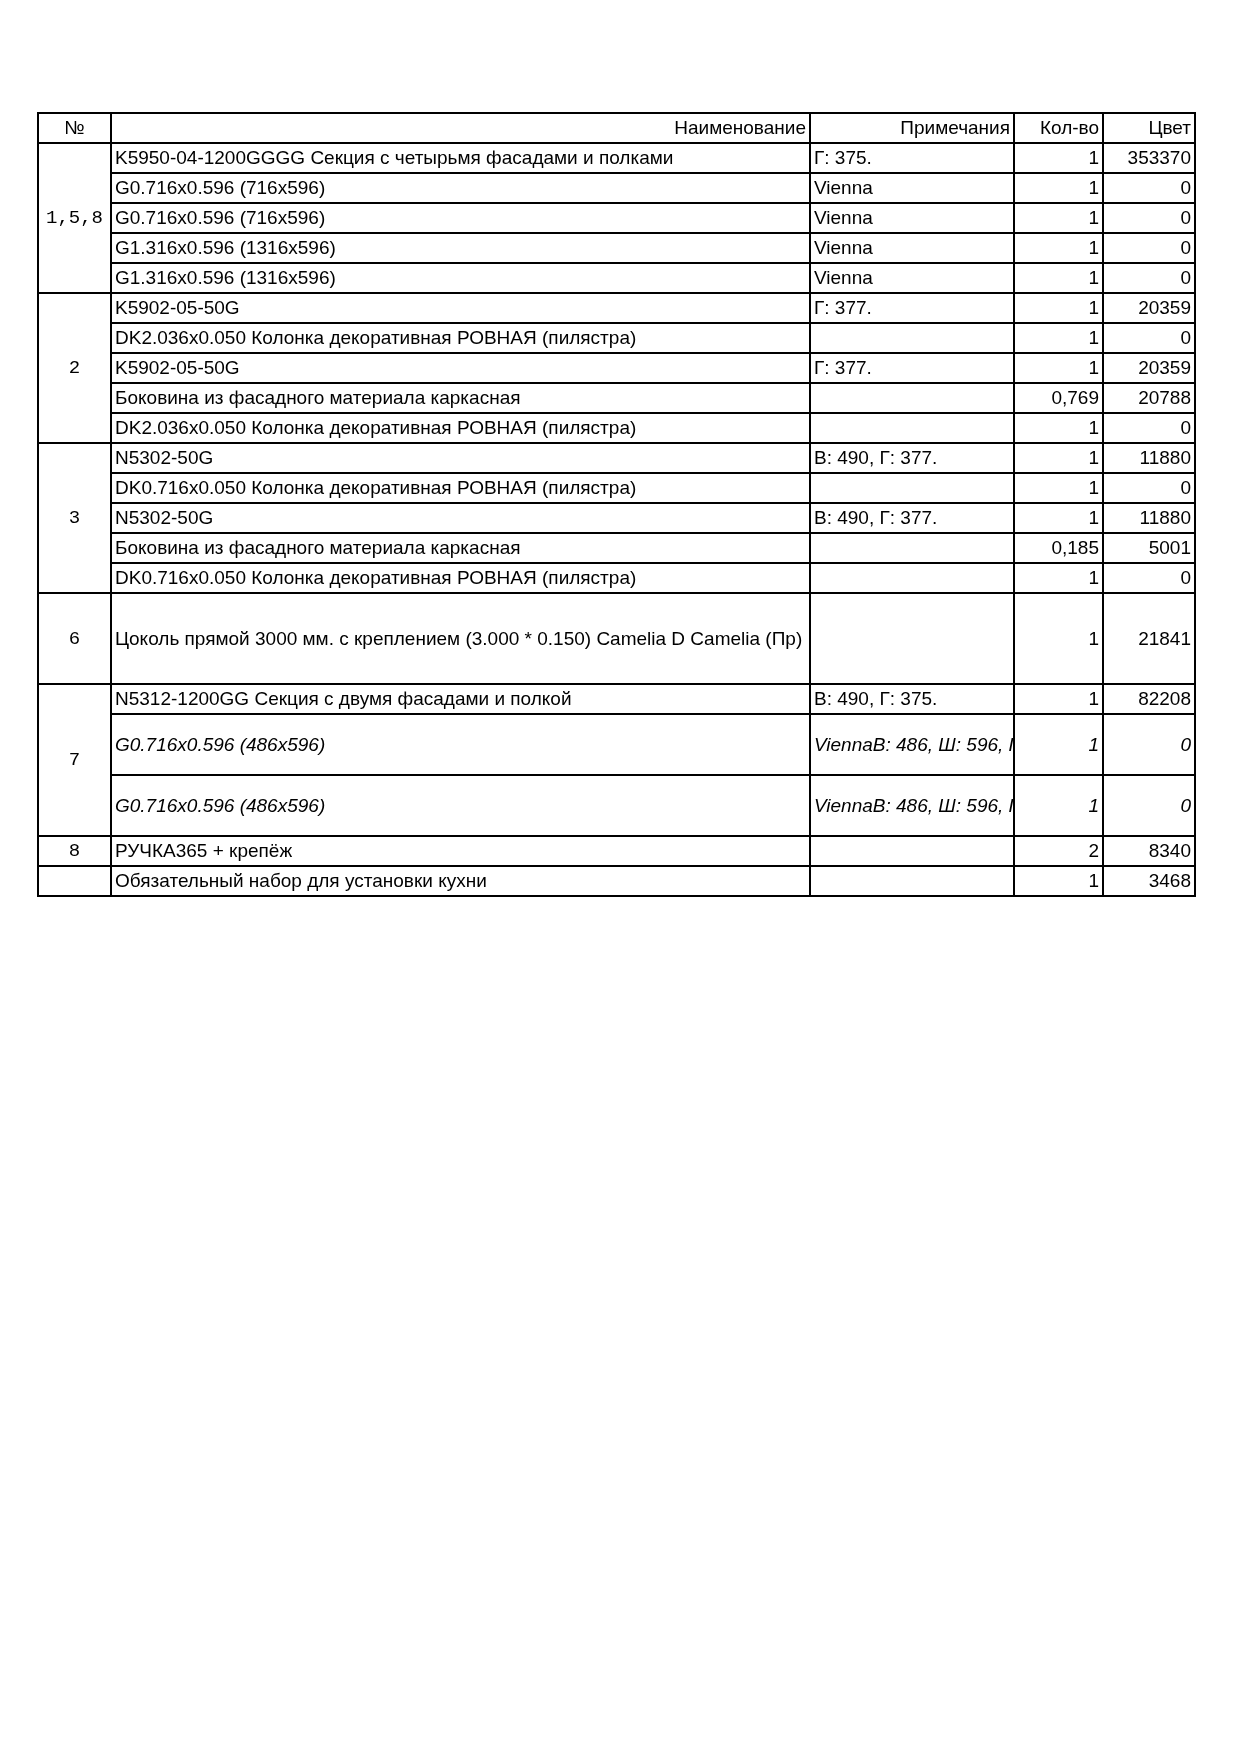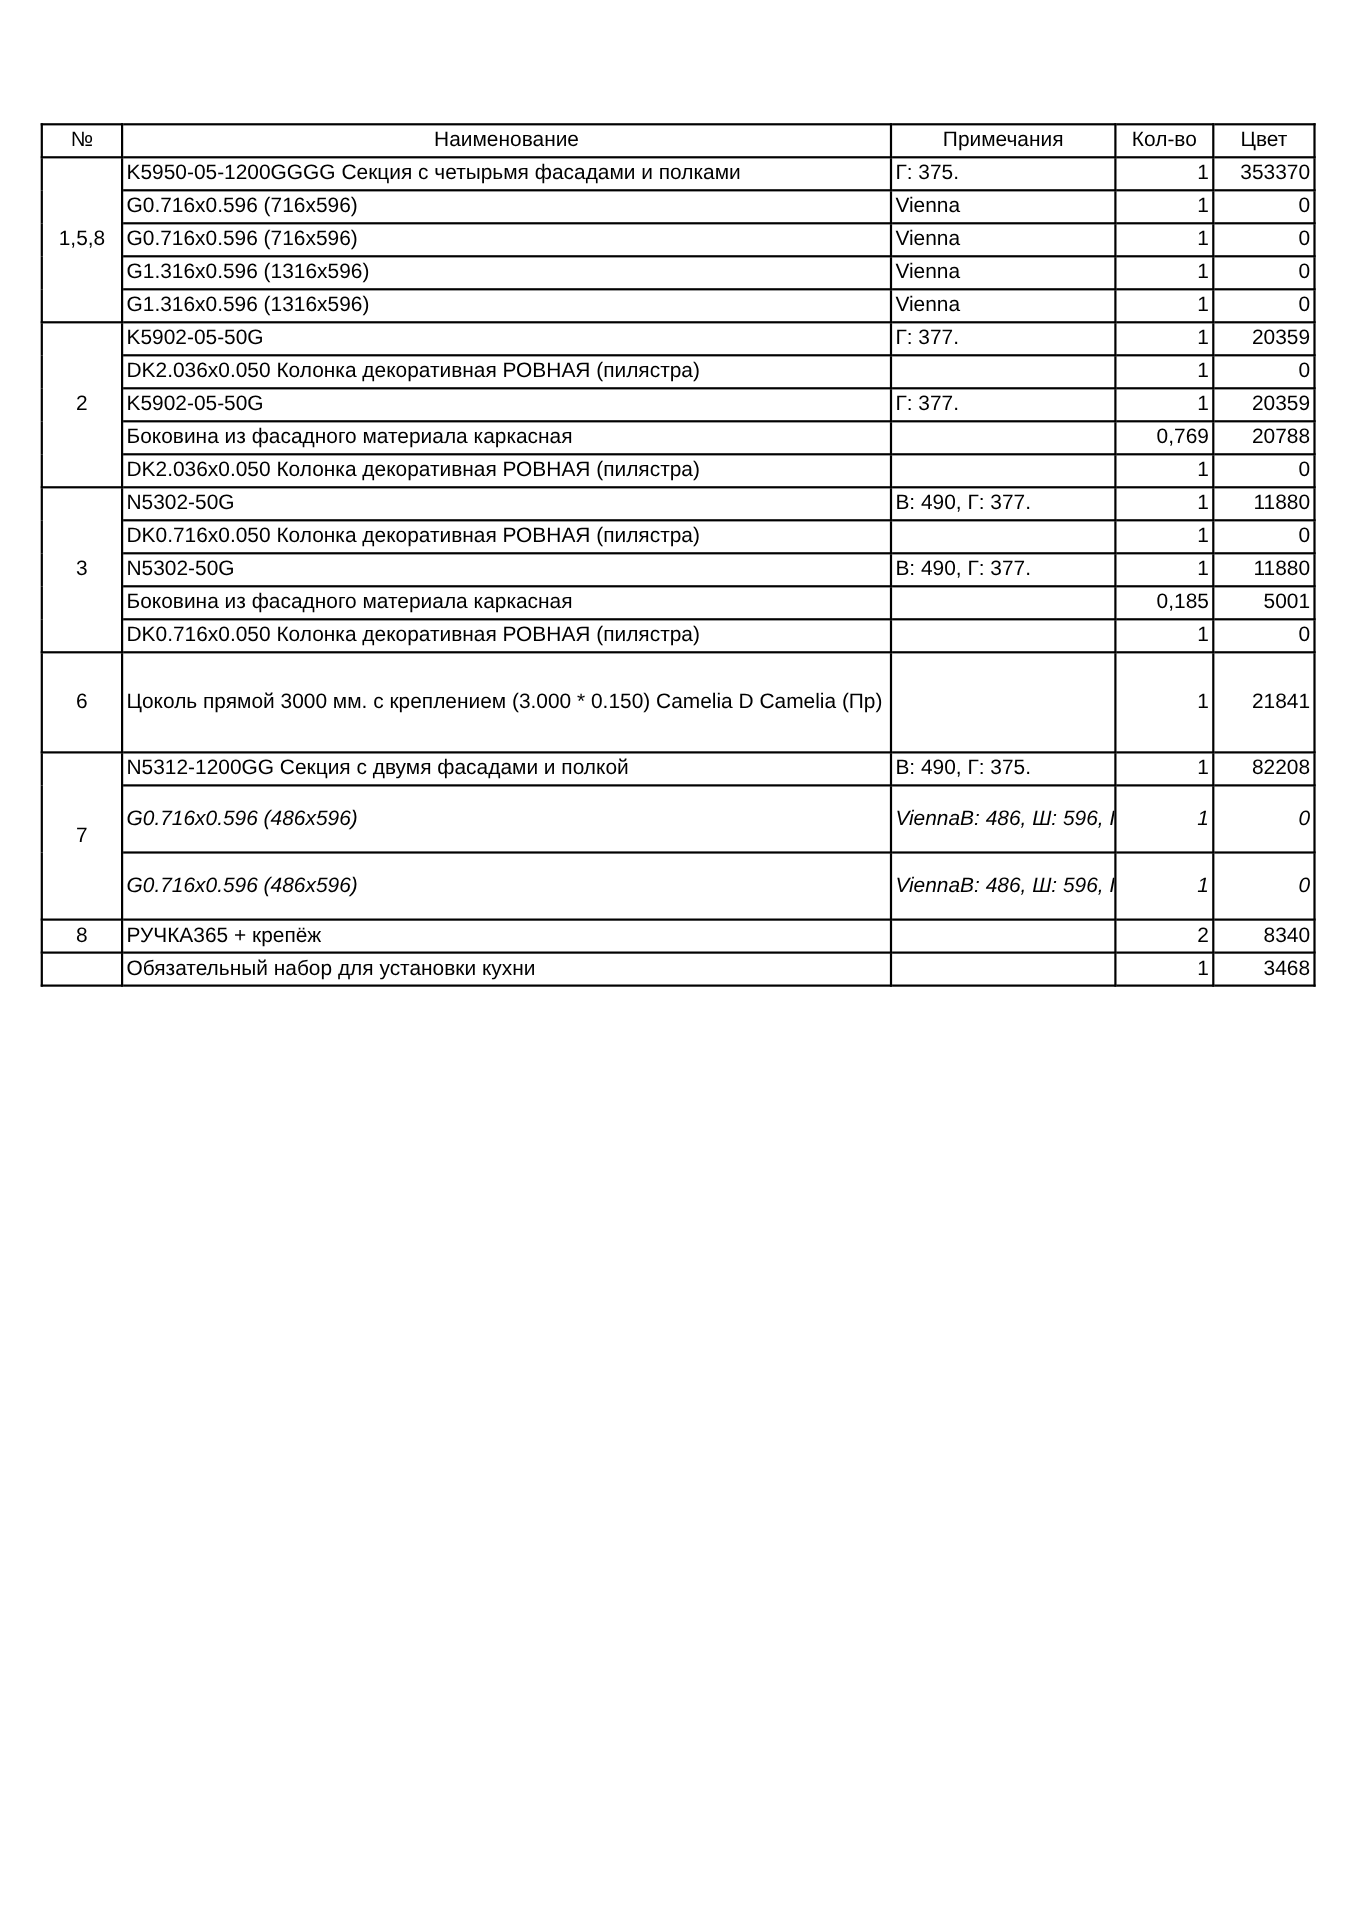--- a/index.html
+++ b/index.html
@@ -14,23 +14,23 @@
     line-height: 28px;
   }
   table.spec td, table.spec th {
     border: 2px solid #000;
     padding: 0 3px;
     vertical-align: middle;
     font-weight: normal;
     white-space: nowrap;
     overflow: hidden;
   }
-  table.spec th { text-align: center; height: 28px; }
+  table.spec th { text-align: right; height: 28px; }
   table.spec th.c-num { text-align: center; }
-  td.c-num { text-align: center; }
+  td.c-num { text-align: center; font-family: Liberation Mono, monospace; }
   td.c-qty, td.c-sum { text-align: right; }
   td.wrap { white-space: normal; line-height: 30px; }
   col.w-num { width: 73px; }
   col.w-name { width: 699px; }
   col.w-note { width: 204px; }
   col.w-qty { width: 89px; }
   col.w-sum { width: 92px; }
   tr.r { height: 30px; }
   tr.r2 { height: 61px; font-style: italic; }
   tr.r3 { height: 91px; }
@@ -52,21 +52,21 @@
       <th>Наименование</th>
       <th>Примечания</th>
       <th>Кол-во</th>
       <th>Цвет</th>
     </tr>
   </thead>
   <tbody>
 
     <tr class="r">
       <td class="c-num" rowspan="5">1,5,8</td>
-      <td>K5950-05-1200GGGG Секция с четырьмя фасадами и полками</td>
+      <td>K5950-04-1200GGGG Секция с четырьмя фасадами и полками</td>
       <td>Г: 375.</td>
       <td class="c-qty">1</td>
       <td class="c-sum">353370</td>
     </tr>
     <tr class="r">
       <td>G0.716x0.596 (716x596)</td>
       <td>Vienna</td>
       <td class="c-qty">1</td>
       <td class="c-sum">0</td>
     </tr>

